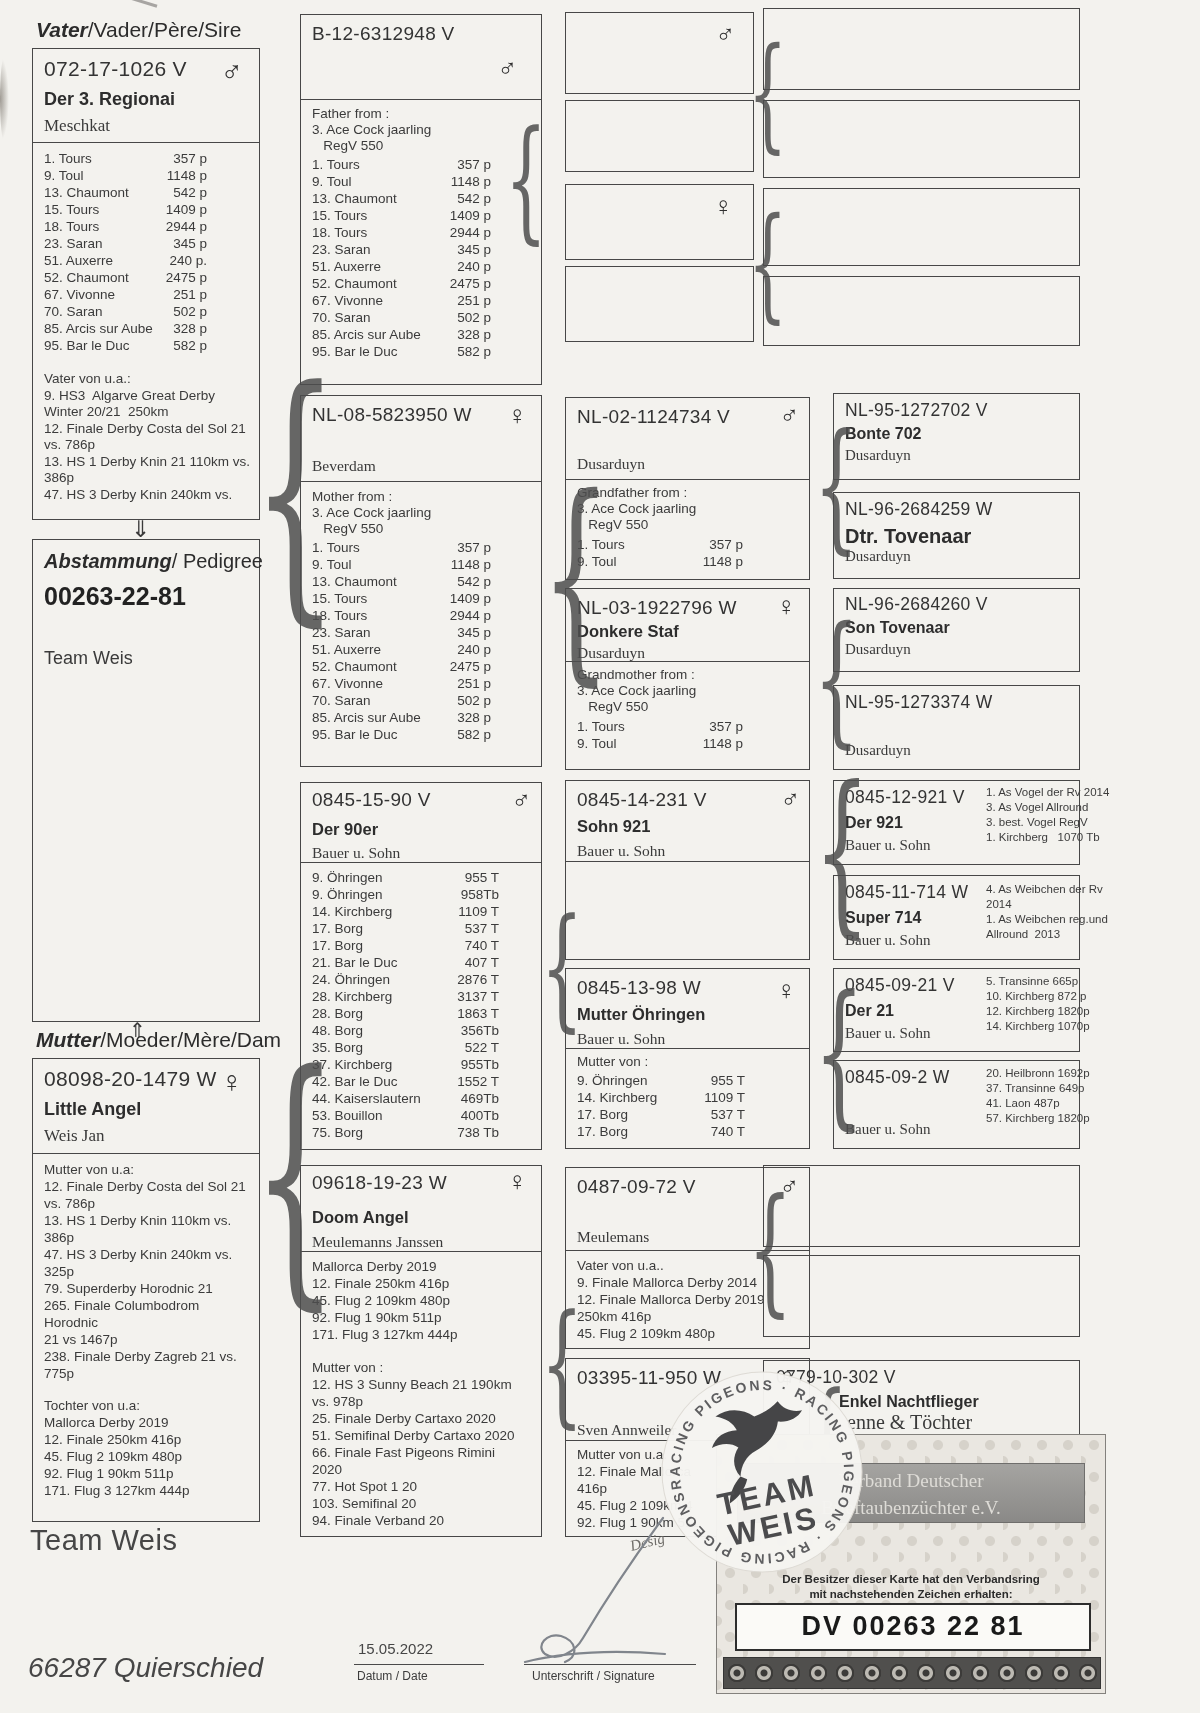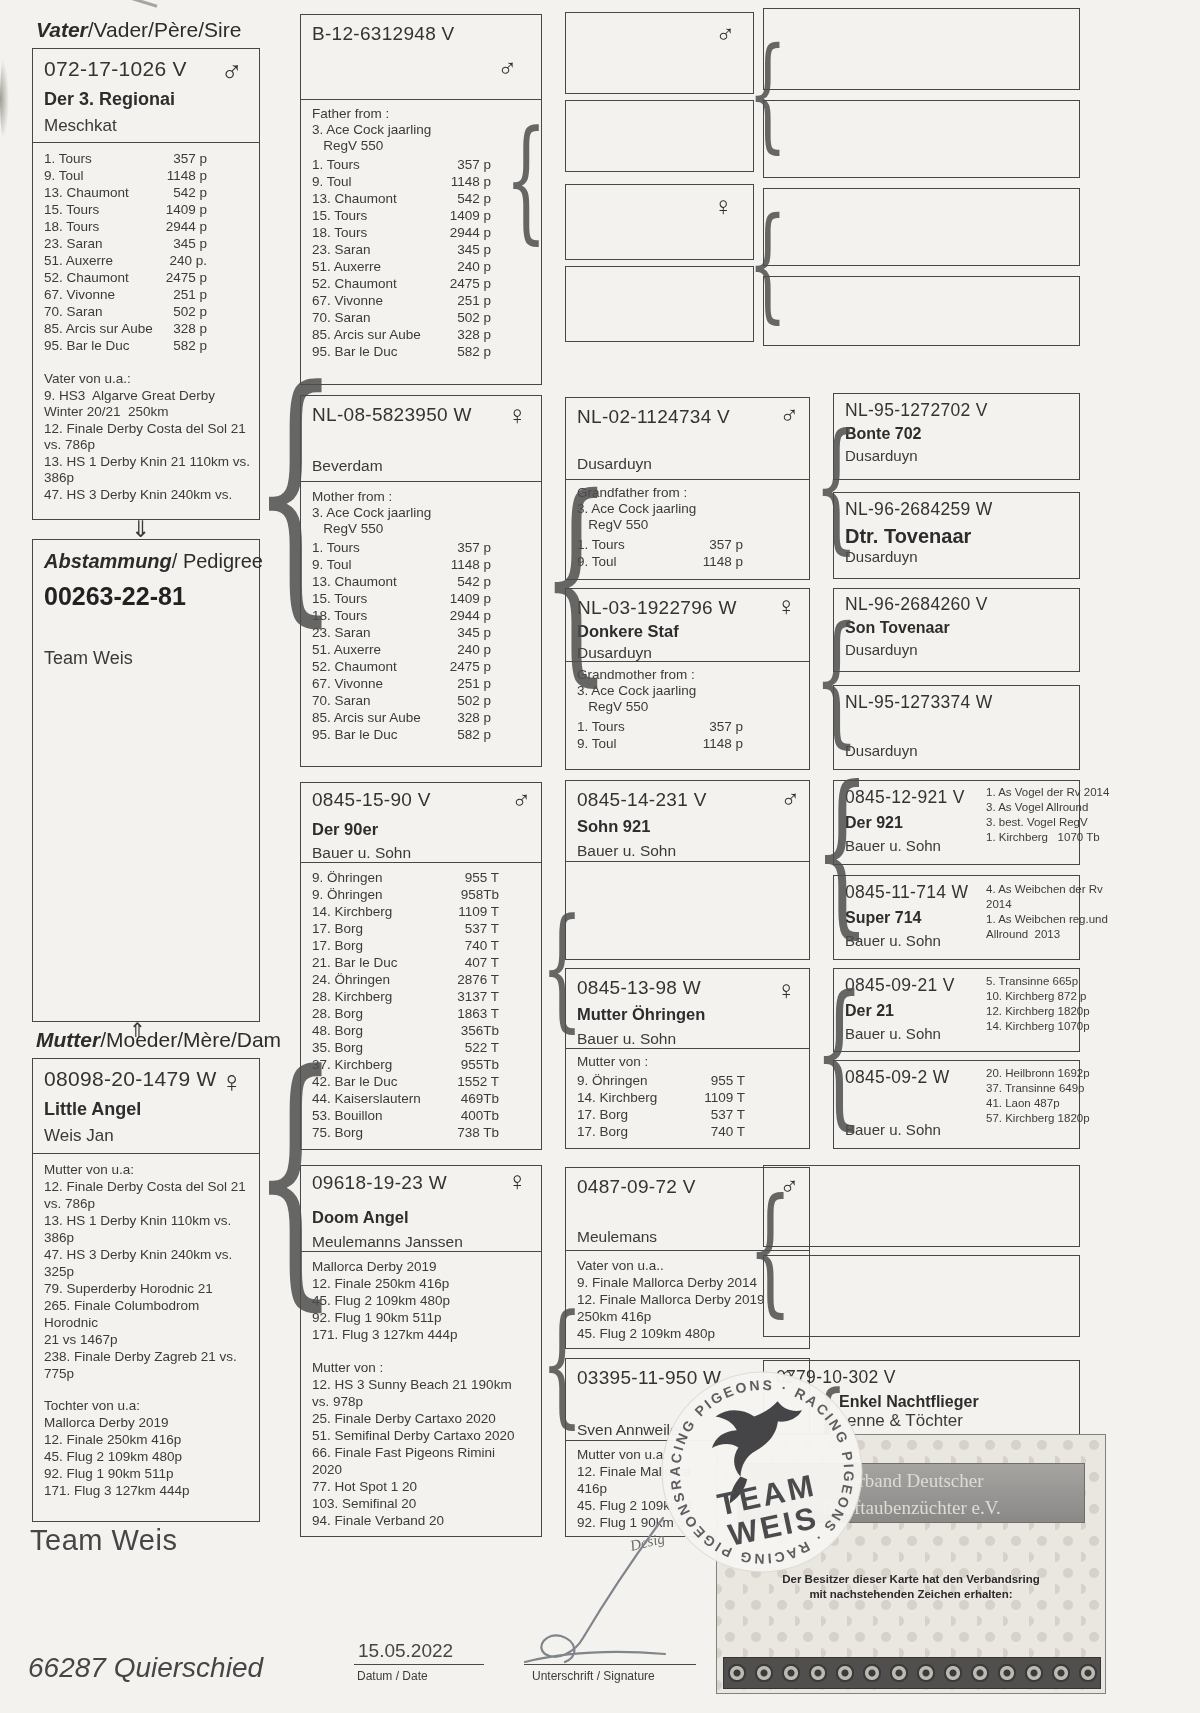--- a/index.html
+++ b/index.html
@@ -5,21 +5,21 @@
   html,body{margin:0;padding:0;background:#d8d6d2;}
   .page{position:relative;width:1200px;height:1713px;background:#f3f2ee;overflow:hidden;
         font-family:"Liberation Sans",sans-serif;color:#3a3a3a;}
   .pbox{position:absolute;border:1.6px solid #474747;}
   .t{position:absolute;left:11px;white-space:pre;}
   .ring{font-size:19px;color:#333;letter-spacing:.3px;}
   .ringbig{font-size:21px;}
   .ringsmall{font-size:17.5px;}
   .bname{font-weight:bold;font-size:16.5px;color:#2d2d2d;}
   .bnamebig{font-size:18px;}
-  .breeder{font-size:15.5px;color:#3a3a3a;}
+  .breeder{font-size:15.5px;color:#3a3a3a;font-family:Liberation Serif, serif;}
   .breederbig{font-size:17px;}
   .sep{position:absolute;left:0;right:0;border-top:1.6px solid #474747;}
   .rows,.ilines{position:absolute;left:11px;right:6px;font-size:13.5px;line-height:17px;color:#3b3b3b;}
   .ilines div{white-space:pre-wrap;min-height:16px;}
   .rrow{display:flex;}
   .rr{white-space:pre;text-align:center;}
   .rv{margin-left:auto;white-space:pre;text-align:right;margin-right:var(--vr,44px);}
   .annot{position:absolute;font-size:11.5px;line-height:15px;color:#3d3d3d;}
   .annot div{white-space:pre;}
   .sex{position:absolute;font-size:26px;color:#2f2f2f;line-height:1;}
@@ -588,21 +588,21 @@
         <div>57. Kirchberg 1820p</div>
       </div>
   </div>
 
   <div class="pbox" style="left:763px;top:1165px;width:315px;height:80px"></div>
   <div class="pbox" style="left:763px;top:1255px;width:315px;height:80px"></div>
 
   <div class="pbox" style="left:763px;top:1360px;width:315px;height:85px">
     <div class="t ring ringsmall" style="top:6px;left:12px">0779-10-302 V</div>
     <div class="t bname" style="top:32px;left:75px;font-size:16px">Enkel Nachtflieger</div>
-    <div class="t breeder" style="top:50px;left:83px;font-size:17px">enne &amp; Töchter</div>
+    <div class="t breeder" style="top:50px;left:83px;font-size:20px">enne &amp; Töchter</div>
   </div>
 
   <div class="brace" style="left:252px;top:336px;height:310px;font-size:272px;line-height:310px">{</div>
   <div class="brace" style="left:252px;top:1020px;height:310px;font-size:272px;line-height:310px">{</div>
   <div class="brace" style="left:505px;top:104px;height:150px;font-size:132px;line-height:150px">{</div>
   <div class="brace" style="left:541px;top:452px;height:250px;font-size:220px;line-height:250px">{</div>
   <div class="brace" style="left:541px;top:892px;height:150px;font-size:132px;line-height:150px">{</div>
   <div class="brace" style="left:541px;top:1288px;height:150px;font-size:132px;line-height:150px">{</div>
   <div class="brace" style="left:748px;top:24px;height:140px;font-size:123px;line-height:140px">{</div>
   <div class="brace" style="left:748px;top:194px;height:140px;font-size:123px;line-height:140px">{</div>
@@ -613,20 +613,21 @@
   <div class="brace" style="left:748px;top:1170px;height:158px;font-size:139px;line-height:158px">{</div>
   <div class="brace" style="left:806px;top:1366px;height:150px;font-size:132px;line-height:150px">{</div>
 
   <div class="card">
     <div class="card-band">
       <div>Verband Deutscher</div>
       <div>Brieftaubenzüchter e.V.</div>
     </div>
     <div class="card-note" style="top:138px">Der Besitzer dieser Karte hat den Verbandsring</div>
     <div class="card-note" style="top:153px">mit nachstehenden Zeichen erhalten:</div>
+    <div class="card-dv">DV 00263 22 81</div>
     <div class="card-strip"></div>
   </div>
 
   <div class="stamp">
     <svg width="208" height="208" viewBox="0 0 208 208">
       <circle cx="104" cy="104" r="100" fill="#f5f4f1" opacity="0.97" stroke="#dddad4" stroke-width="1"></circle>
       <defs>
         <path id="stampArc" d="M 22 104 A 82 82 0 1 1 186 104 A 82 82 0 1 1 22 104" fill="none"></path>
       </defs>
       <text font-family="Liberation Sans, sans-serif" font-size="14" font-weight="bold" fill="#5e5e60" letter-spacing="2.5">
@@ -638,21 +639,21 @@
       </g>
       <text x="104" y="138" text-anchor="middle" font-family="Liberation Sans, sans-serif" font-size="31" font-weight="bold" fill="#4b4b4d" letter-spacing="3">TEAM</text>
       <text x="104" y="170" text-anchor="middle" font-family="Liberation Sans, sans-serif" font-size="31" font-weight="bold" fill="#4b4b4d" letter-spacing="3">WEIS</text>
     </svg>
   </div>
   <div class="scriptnote">Desig</div>
 
   <div class="footword" style="left:30px;top:1524px;font-size:29px;letter-spacing:.5px">Team Weis</div>
   <div class="footword" style="left:28px;top:1652px;font-size:28px;font-style:italic">66287 Quierschied</div>
 
-  <div class="footword" style="left:358px;top:1640px;font-size:19px">15.05.2022</div>
+  <div class="footword" style="left:358px;top:1640px;font-size:15px">15.05.2022</div>
   <div class="sigline" style="left:354px;top:1664px;width:130px"></div>
   <div class="small-label" style="left:357px;top:1669px">Datum / Date</div>
 
   <svg width="210" height="150" viewBox="0 0 210 150" style="position:absolute;left:495px;top:1516px">
     <path d="M168 2 C 140 40 110 85 88 122 M88 122 C 80 136 62 146 50 138 C 40 130 52 116 66 120 C 82 125 84 140 70 146 M30 146 C 70 136 120 134 170 138" stroke="#80858c" stroke-width="2.2" fill="none" stroke-linecap="round"></path>
   </svg>
   <div class="sigline" style="left:524px;top:1664px;width:172px"></div>
   <div class="small-label" style="left:532px;top:1669px">Unterschrift / Signature</div>
 
 </div>

